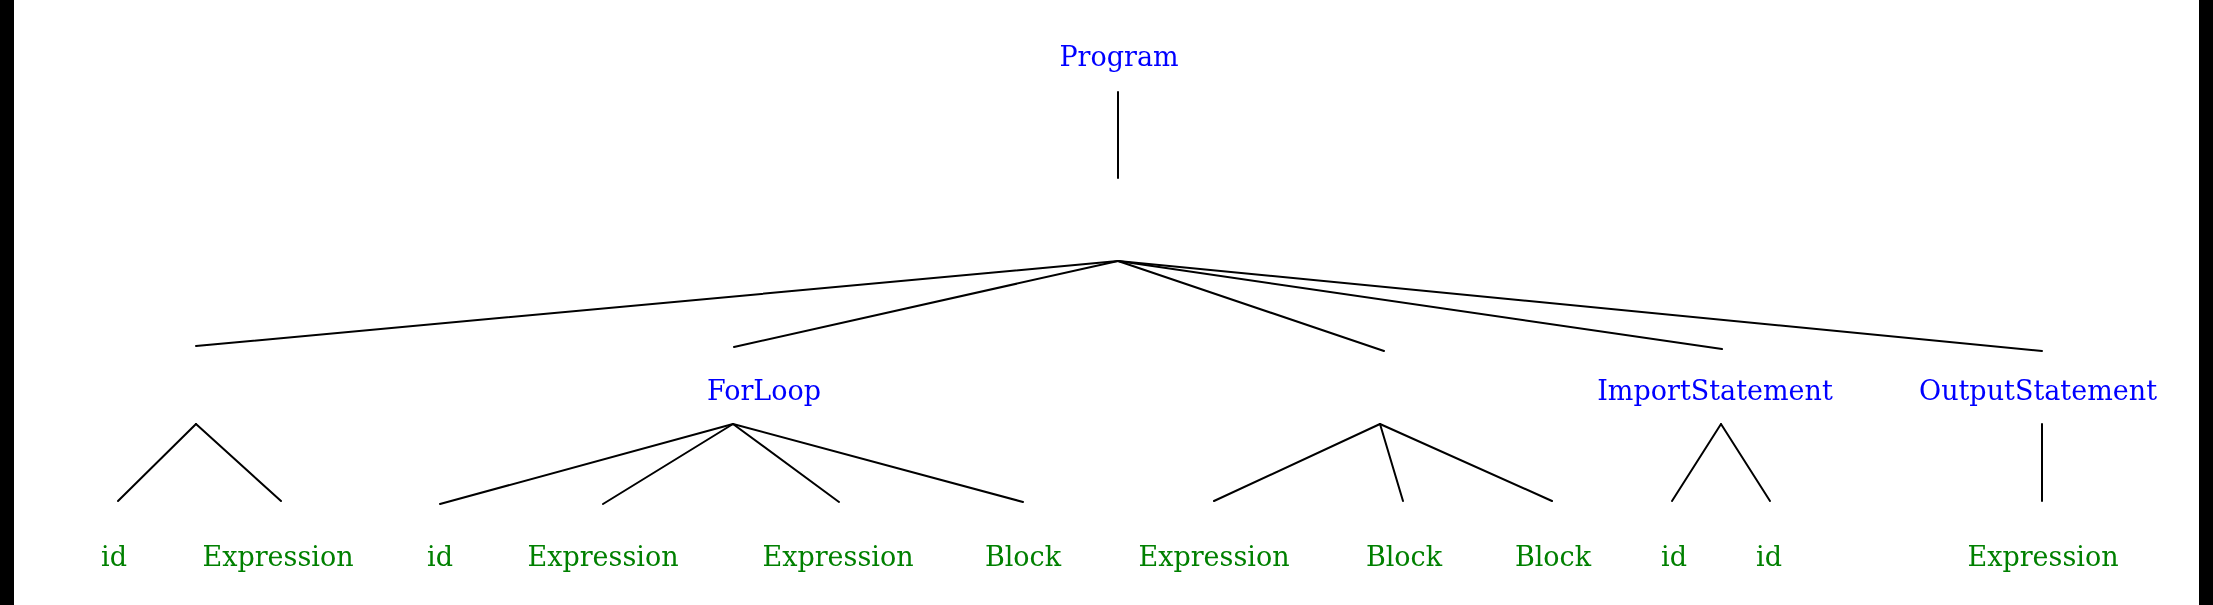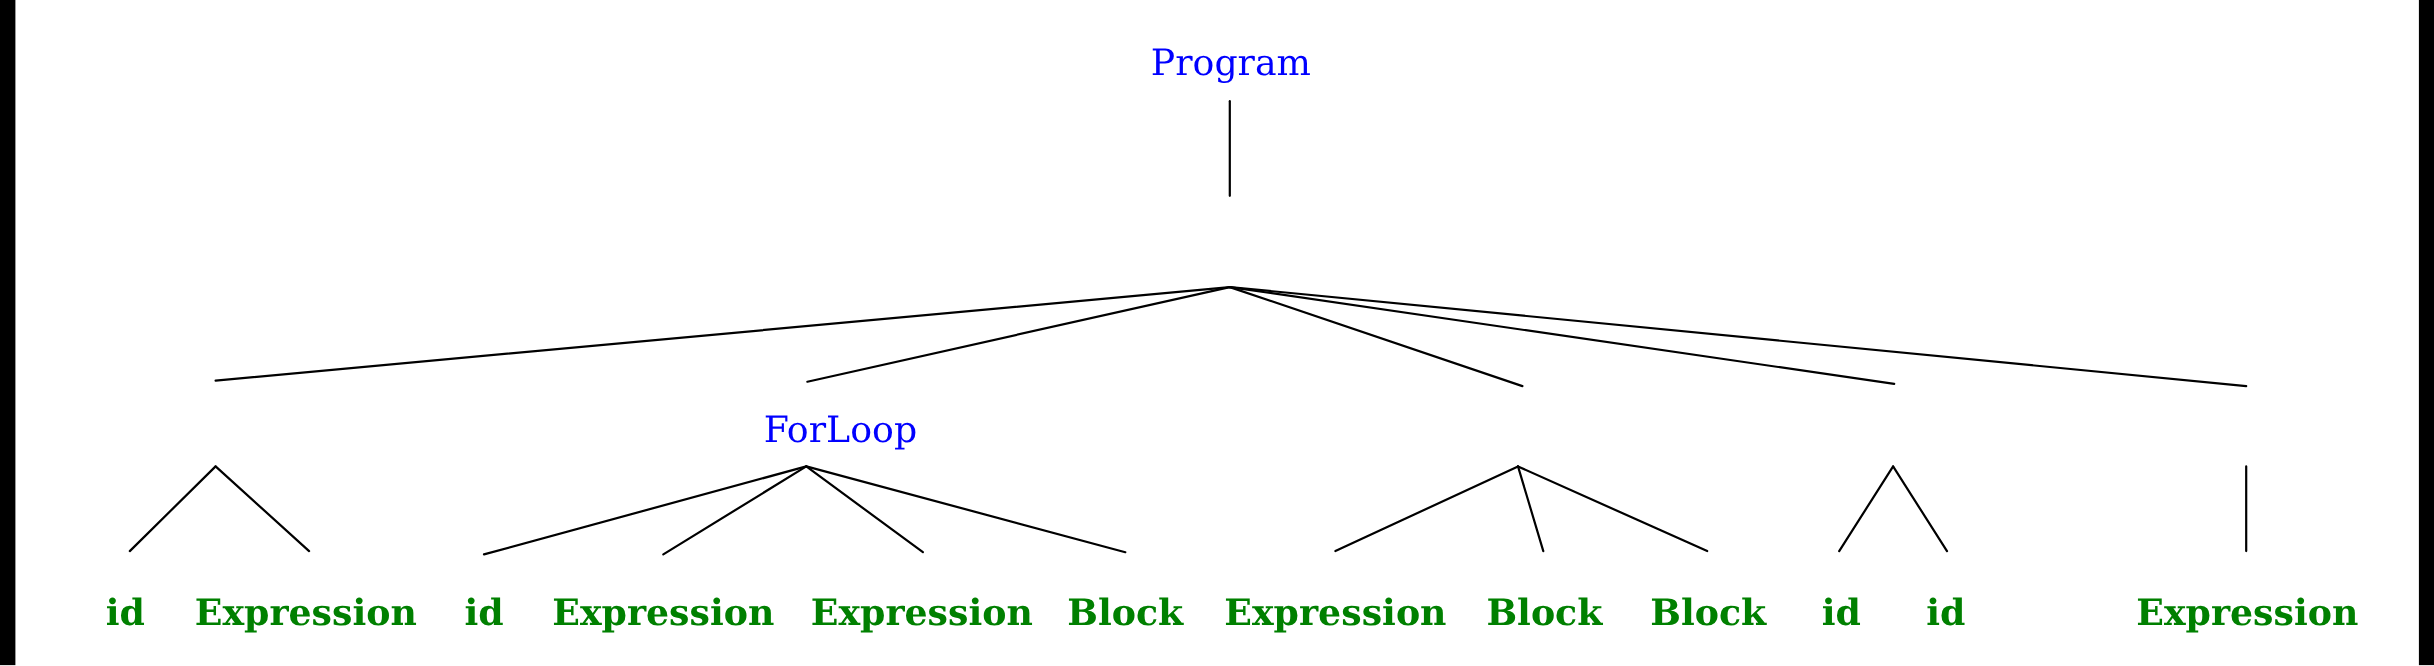--- a/index.html
+++ b/index.html
@@ -32,26 +32,26 @@
   }
   #edges line {
     stroke: var(--edge, #000000);
     stroke-width: 2;
     stroke-linecap: round;
   }
   .node {
     position: absolute;
     transform: translate(-50%, -50%);
     white-space: nowrap;
-    font-size: 33px;
+    font-size: 27px;
     line-height: 1.1;
     text-align: center;
   }
   .node.nonterminal { color: var(--nt, #0000ff); }
-  .node.terminal    { color: var(--t, #008000); font-weight: bold; }
+  .node.terminal    { color: var(--t, #008000); }
 </style>
 </head>
 <body>
 
 <div id="canvas">
 
   <svg id="edges" viewBox="0 0 2213 605" xmlns="http://www.w3.org/2000/svg">
     <line x1="1118" y1="92" x2="1118" y2="178"></line>
     <line x1="1118" y1="261" x2="196" y2="346"></line>
     <line x1="1118" y1="261" x2="734" y2="347"></line>
@@ -68,20 +68,22 @@
     <line x1="1380" y1="424" x2="1403" y2="501"></line>
     <line x1="1380" y1="424" x2="1552" y2="501"></line>
     <line x1="1721" y1="424" x2="1672" y2="501"></line>
     <line x1="1721" y1="424" x2="1770" y2="501"></line>
     <line x1="2042" y1="424" x2="2042" y2="501"></line>
   </svg>
 
   <div class="node nonterminal" style="left:1119px; top:57px">Program</div>
 
   <div class="node nonterminal" style="left:764px;  top:391px">ForLoop</div>
+  <div class="node nonterminal" style="left:1715px; top:391px">ImportStatement</div>
+  <div class="node nonterminal" style="left:2038px; top:391px">OutputStatement</div>
 
   <div class="node terminal" style="left:114px;  top:557px">id</div>
   <div class="node terminal" style="left:278px;  top:557px">Expression</div>
   <div class="node terminal" style="left:440px;  top:557px">id</div>
   <div class="node terminal" style="left:603px;  top:557px">Expression</div>
   <div class="node terminal" style="left:838px;  top:557px">Expression</div>
   <div class="node terminal" style="left:1023px; top:557px">Block</div>
   <div class="node terminal" style="left:1214px; top:557px">Expression</div>
   <div class="node terminal" style="left:1404px; top:557px">Block</div>
   <div class="node terminal" style="left:1553px; top:557px">Block</div>

